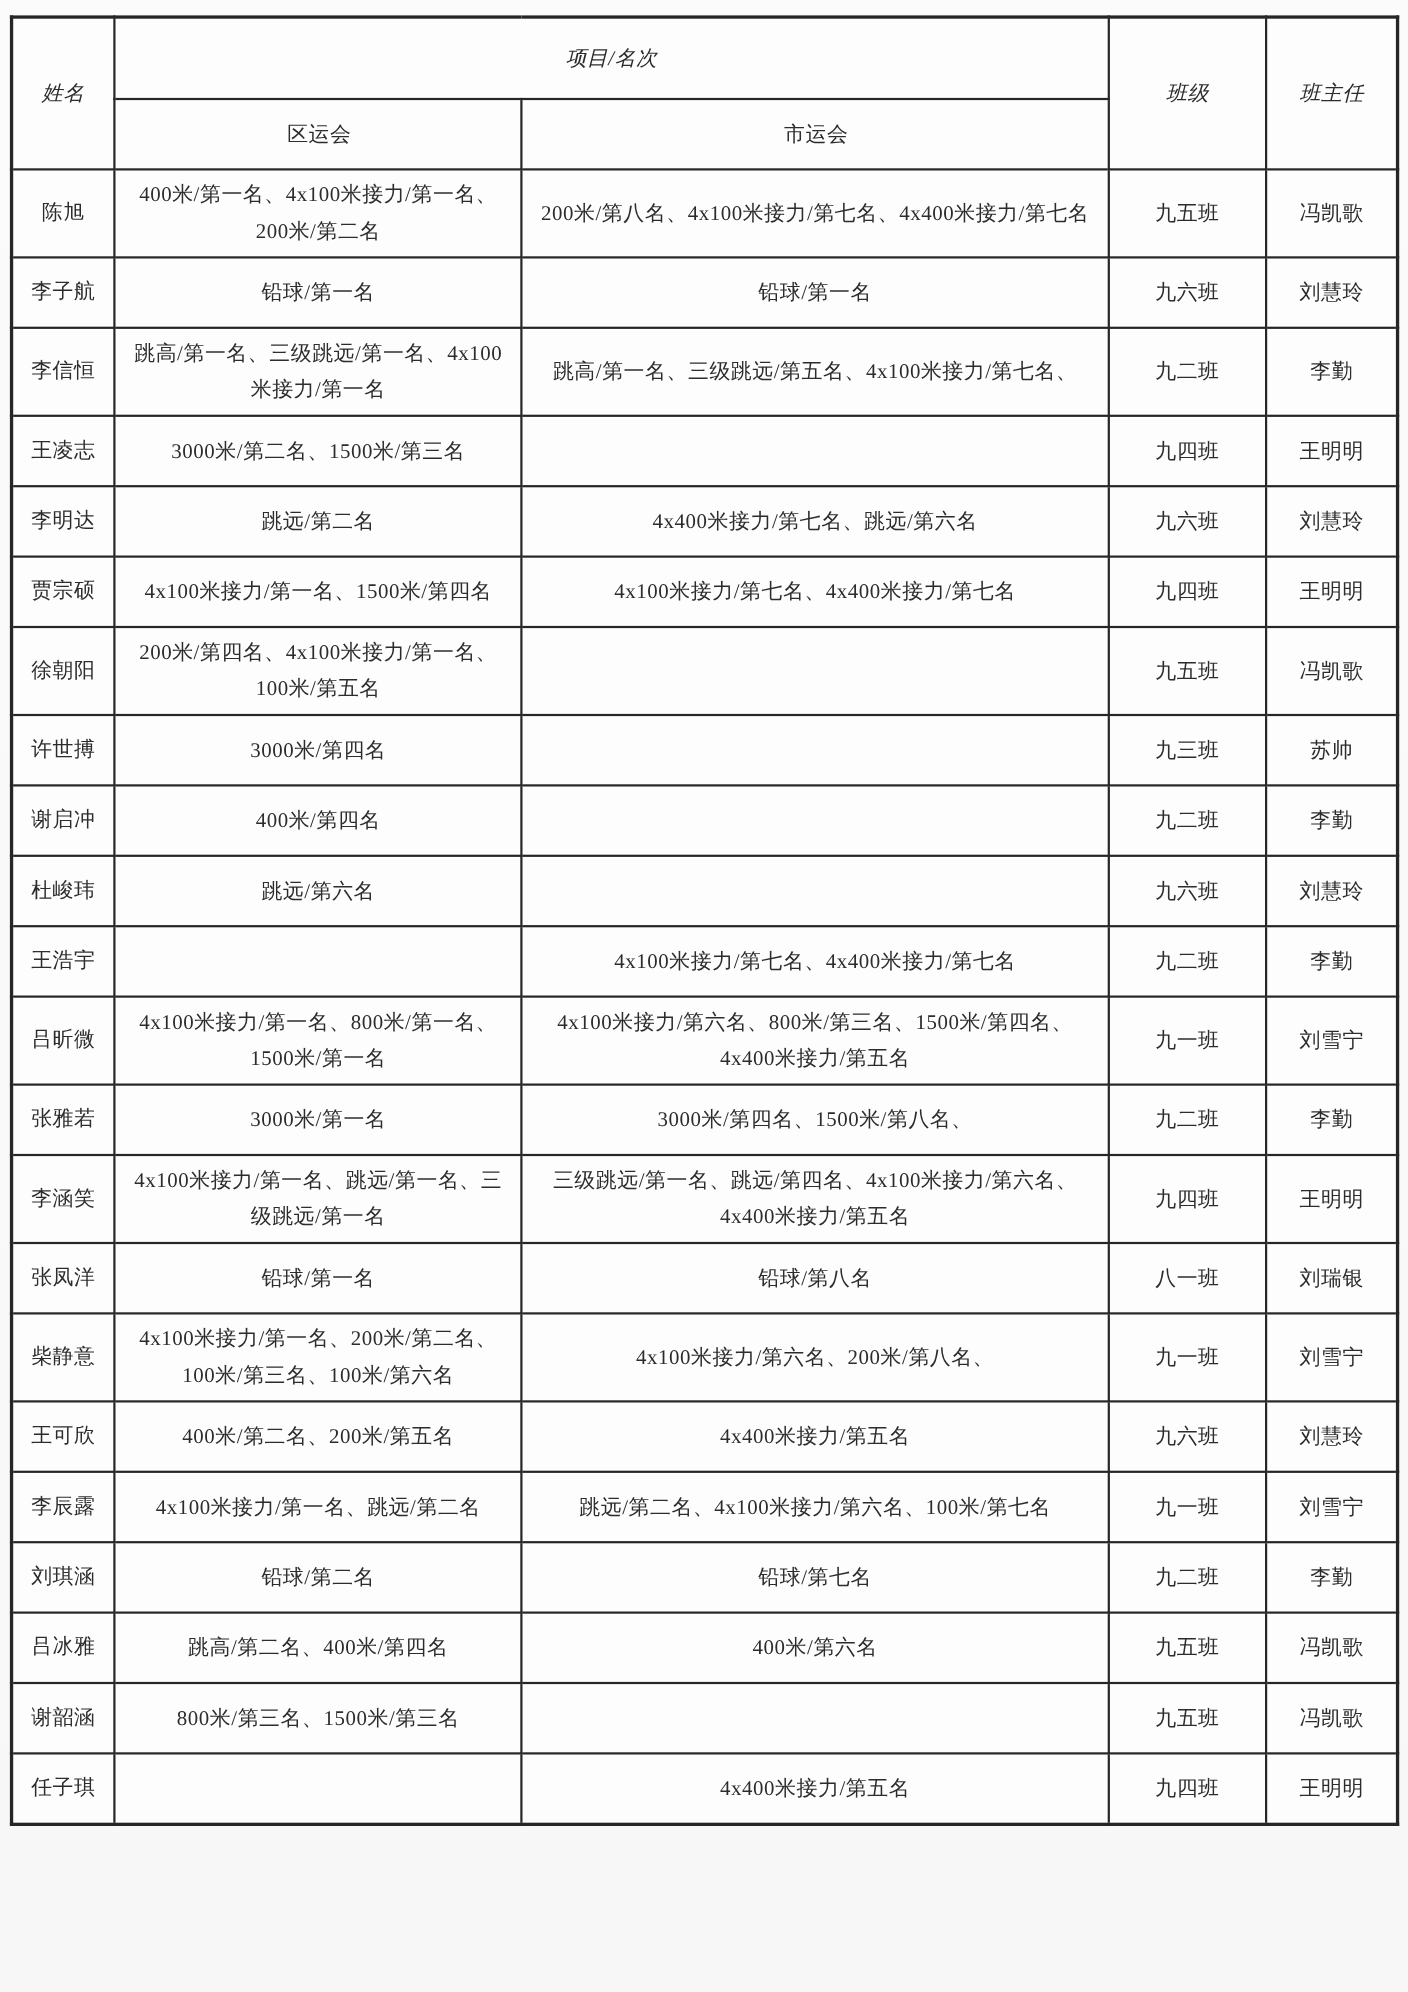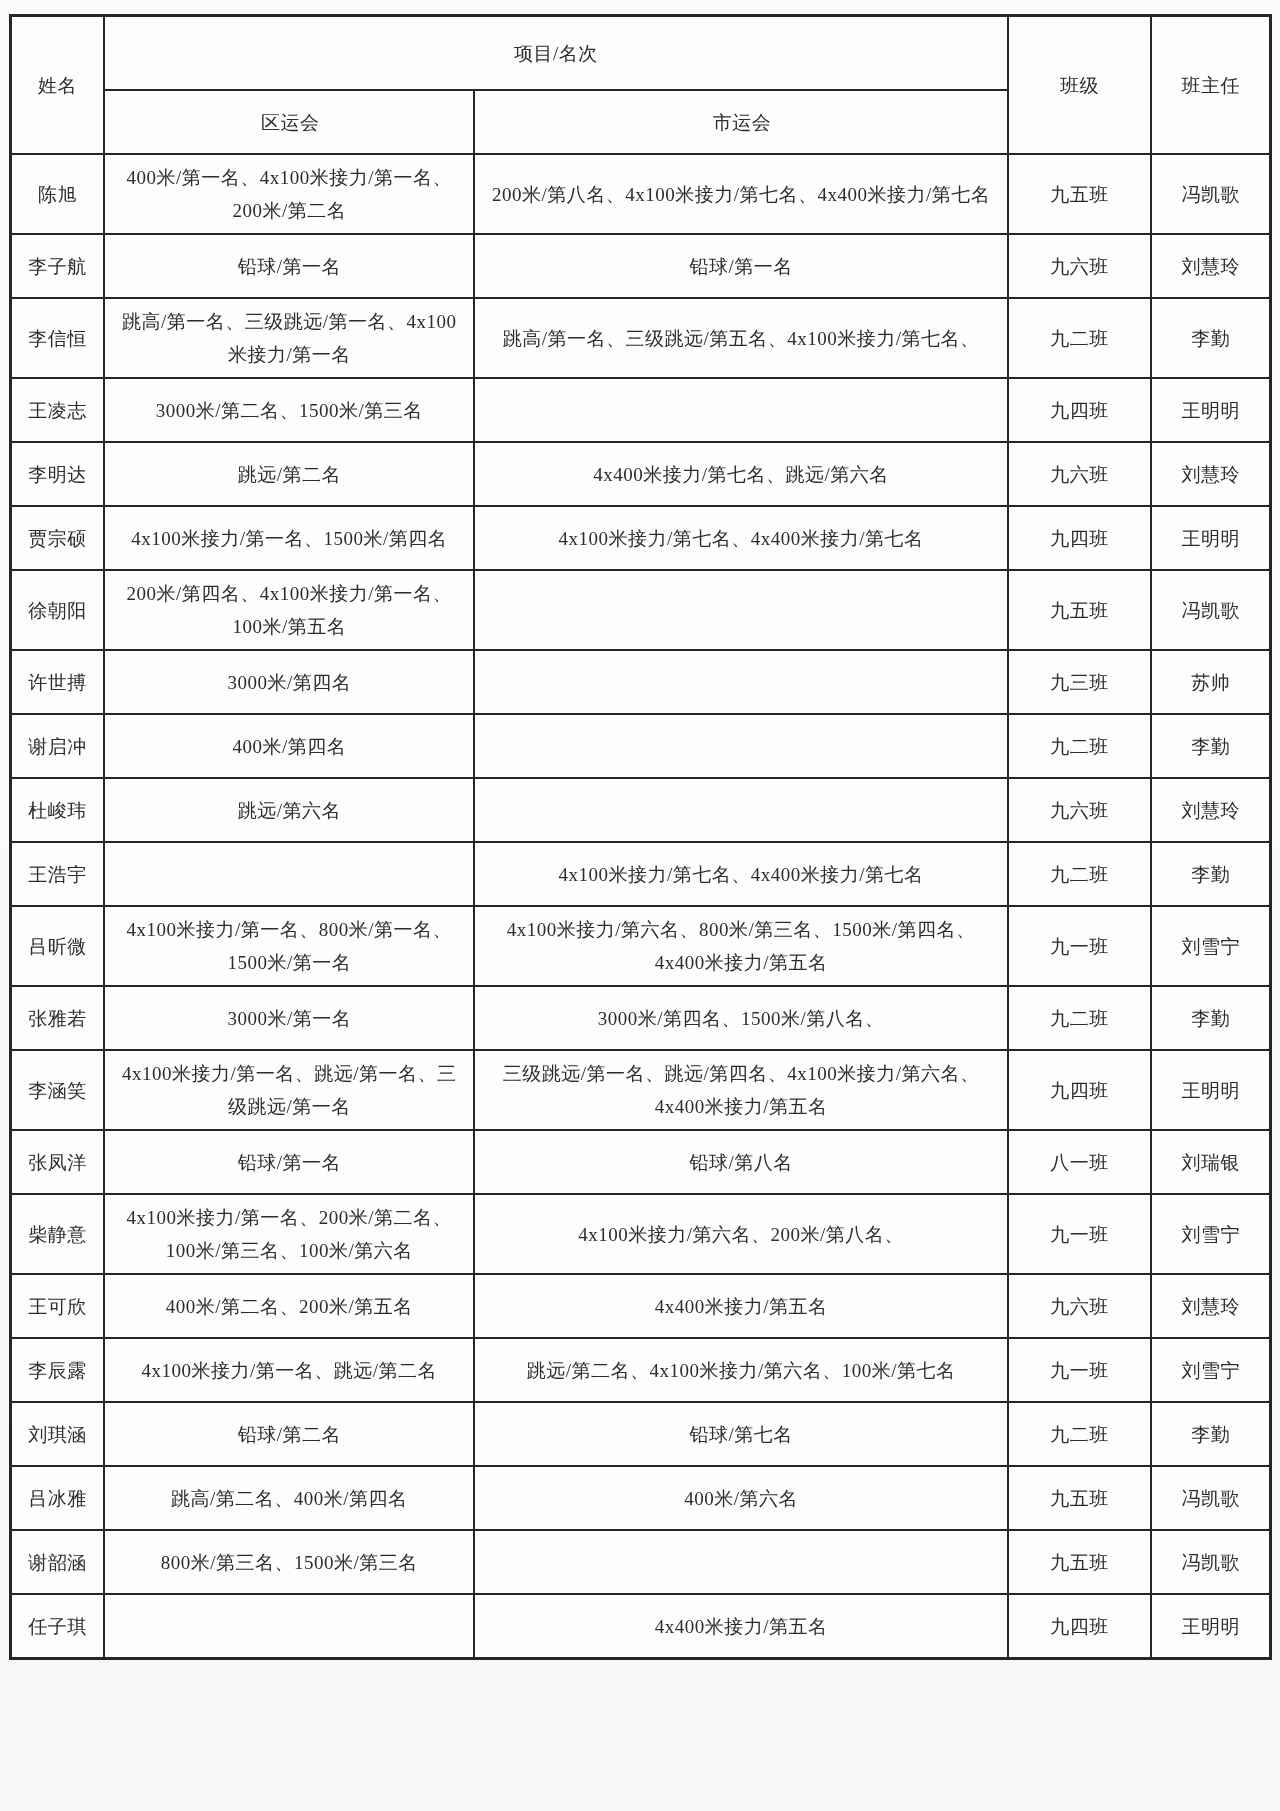--- a/index.html
+++ b/index.html
@@ -33,24 +33,24 @@
   table.results { border-width: 3px; }
   th, td {
     font-weight: normal;
     text-align: center;
     vertical-align: middle;
     font-size: 19px;
     line-height: 33px;
     padding: 6px 10px;
     letter-spacing: 0.5px;
   }
-  thead tr.h1 th { height: 60px; font-size: 19px; }
+  thead tr.h1 th { height: 60px; font-size: 19px; font-style: italic; }
   thead tr.h2 th { height: 50px; padding-left: 12px; }
   tbody td { height: 50px; }
-  .col-name    { width: 88px;  }
+  .col-name    { width: 88px; font-family: Liberation Mono, monospace;  }
   .col-district{ width: 348px; }
   .col-city    { width: 501px; }
   .col-class   { width: 135px; margin-top: 17px; }
   .col-teacher { width: 112px; }
 </style>
 </head>
 <body>
 
 <div class="page">
   <table class="results">

